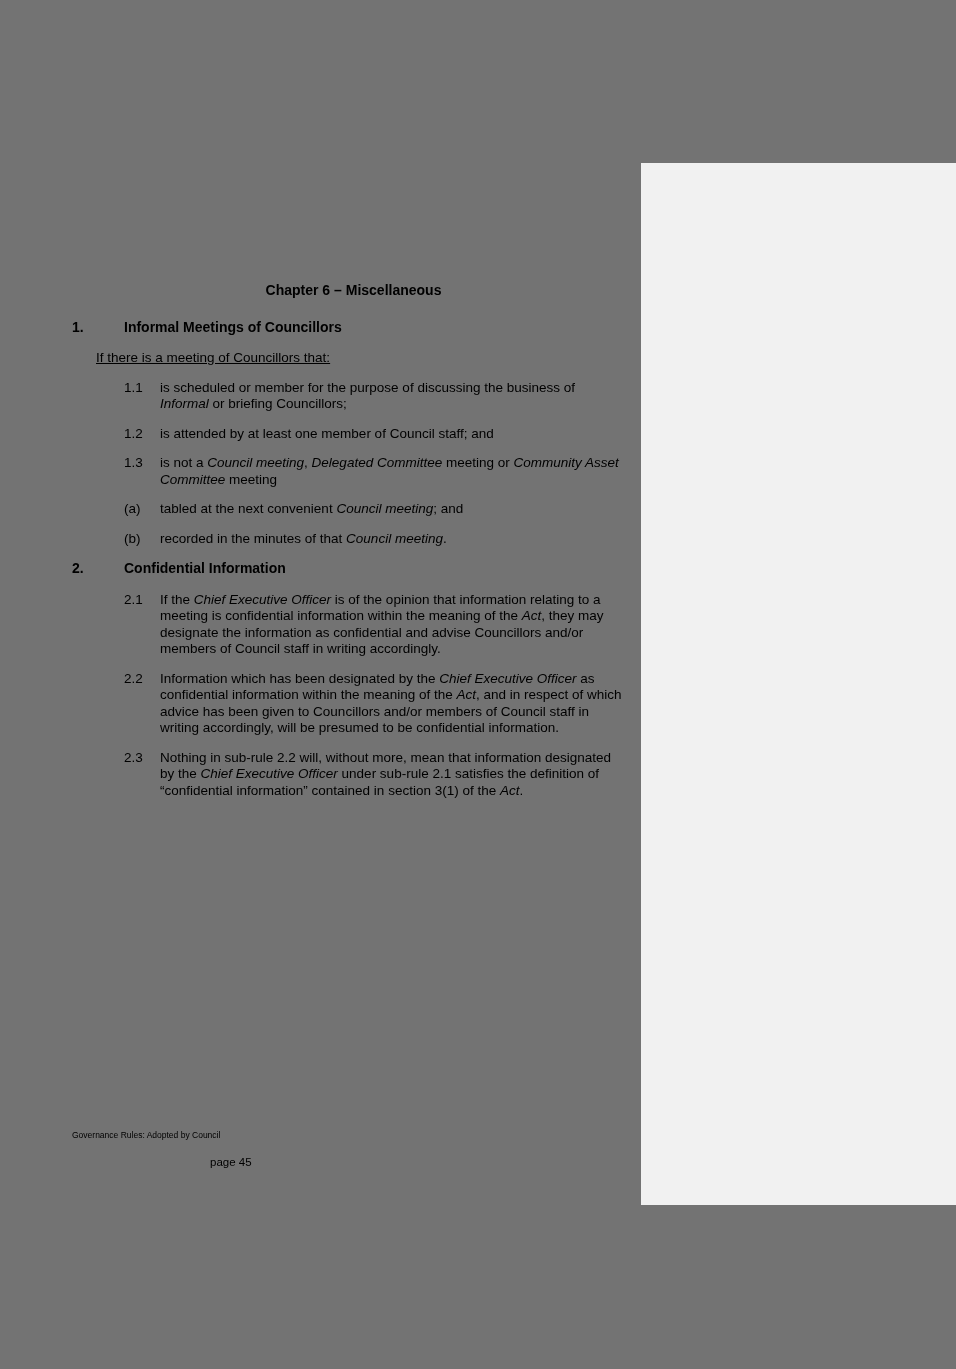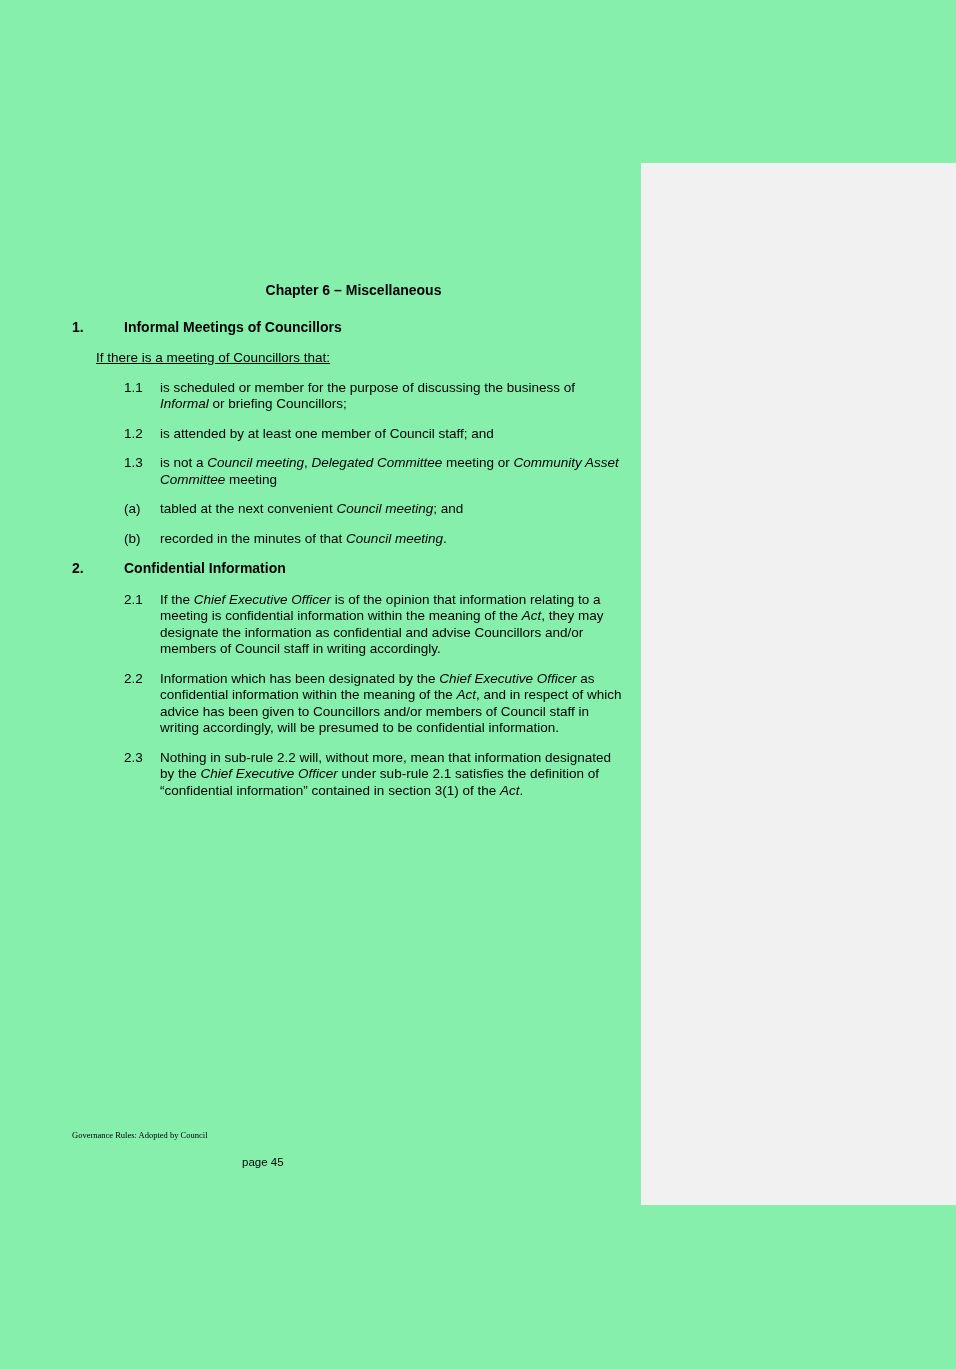--- a/index.html
+++ b/index.html
@@ -1,20 +1,20 @@
 <!DOCTYPE html>
 <html><head>
 <meta charset="utf-8">
 <style>
   html, body { margin: 0; padding: 0; background: #ffffff; }
   .page {
     position: relative;
     width: 956px;
     height: 1369px;
-    background: #86efac;
+    background: #737373;
     overflow: hidden;
     font-family: "Liberation Sans", "DejaVu Sans", sans-serif;
     color: #000000;
   }
   .side-panel {
     position: absolute;
     left: 641px;
     top: 163px;
     width: 315px;
     height: 1042px;
@@ -50,29 +50,27 @@
   }
   .sub-num { flex: 0 0 36px; }
   .sub-body { flex: 1; }
   .it { font-style: italic; }
   .footer-ref {
     position: absolute;
     left: 72px;
     top: 1130px;
     font-size: 8.5px;
     line-height: 10px;
-    font-family: Liberation Serif, serif;
   }
   .footer-page {
     position: absolute;
     left: 210px;
     top: 1155px;
     font-size: 11.5px;
     line-height: 14px;
-    margin-left: 32px;
   }
 </style>
 </head>
 <body>
 
 <div class="page">
 
   <div class="side-panel"></div>
 
   <div class="doc">

